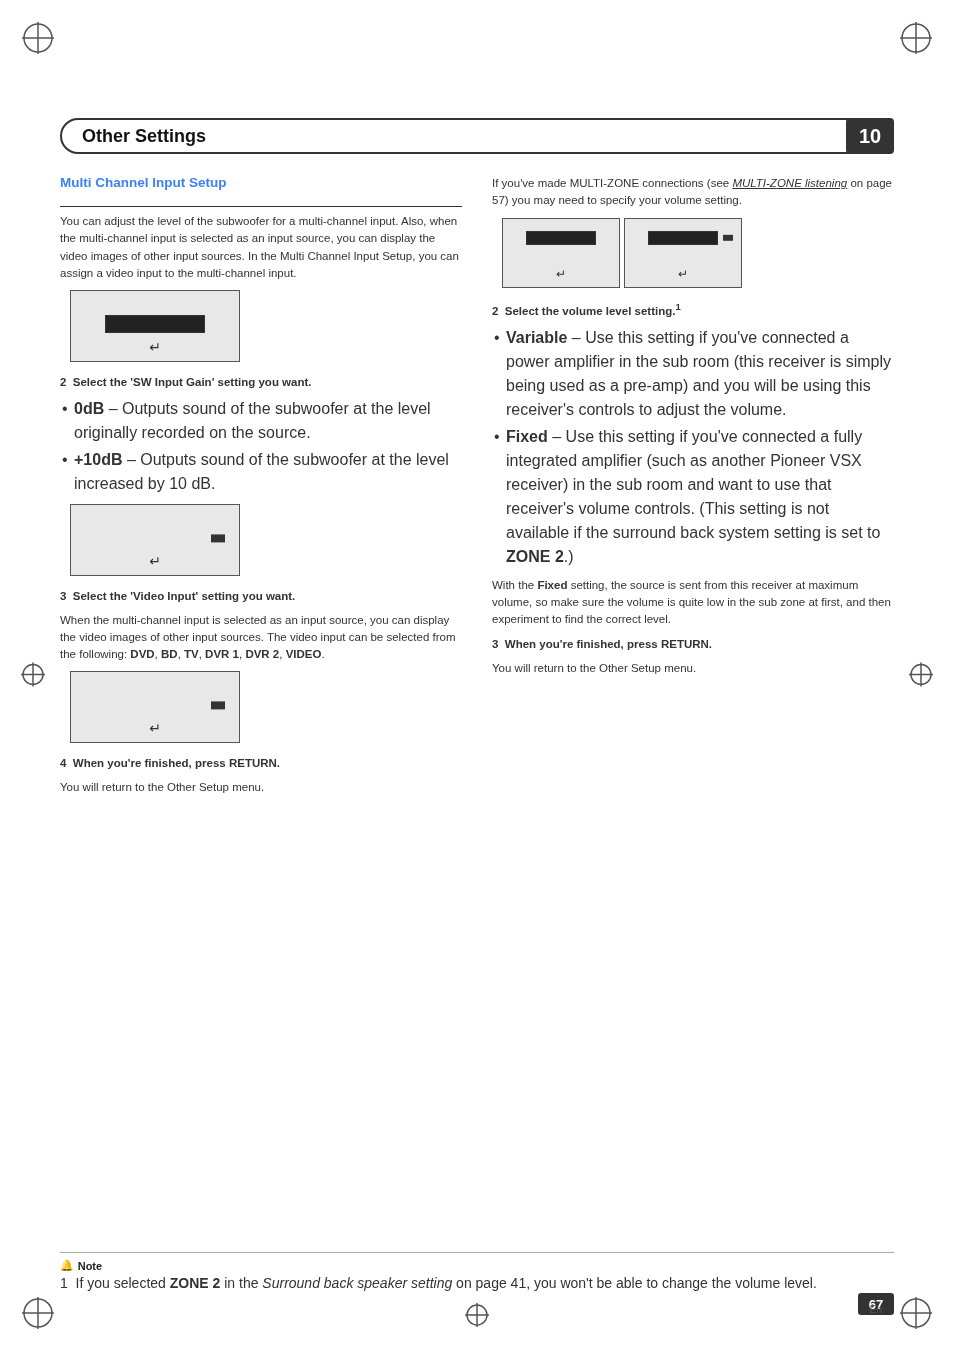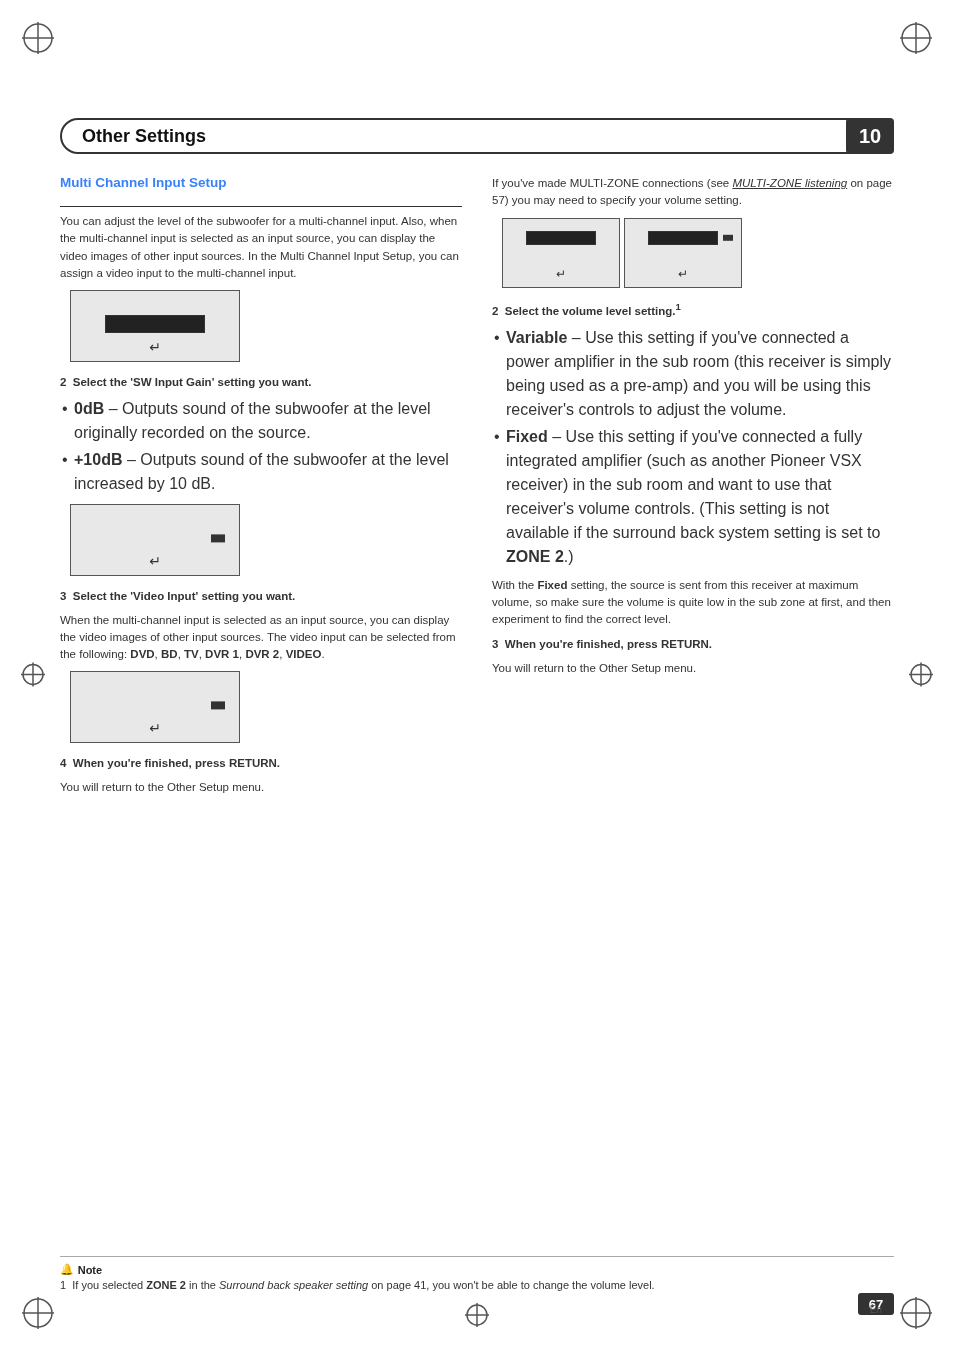--- a/index.html
+++ b/index.html
@@ -202,21 +202,21 @@
     }
     .footer-note .note-title {
       font-size: 11px;
       font-weight: bold;
       display: flex;
       align-items: center;
       gap: 4px;
       margin-bottom: 3px;
     }
     .footer-note .note-text {
-      font-size: 11px;
+      font-size: 14px;
       color: #333;
     }
 
     
     .page-number {
       position: absolute;
       bottom: 36px;
       right: 60px;
       font-size: 13px;
       font-weight: bold;

